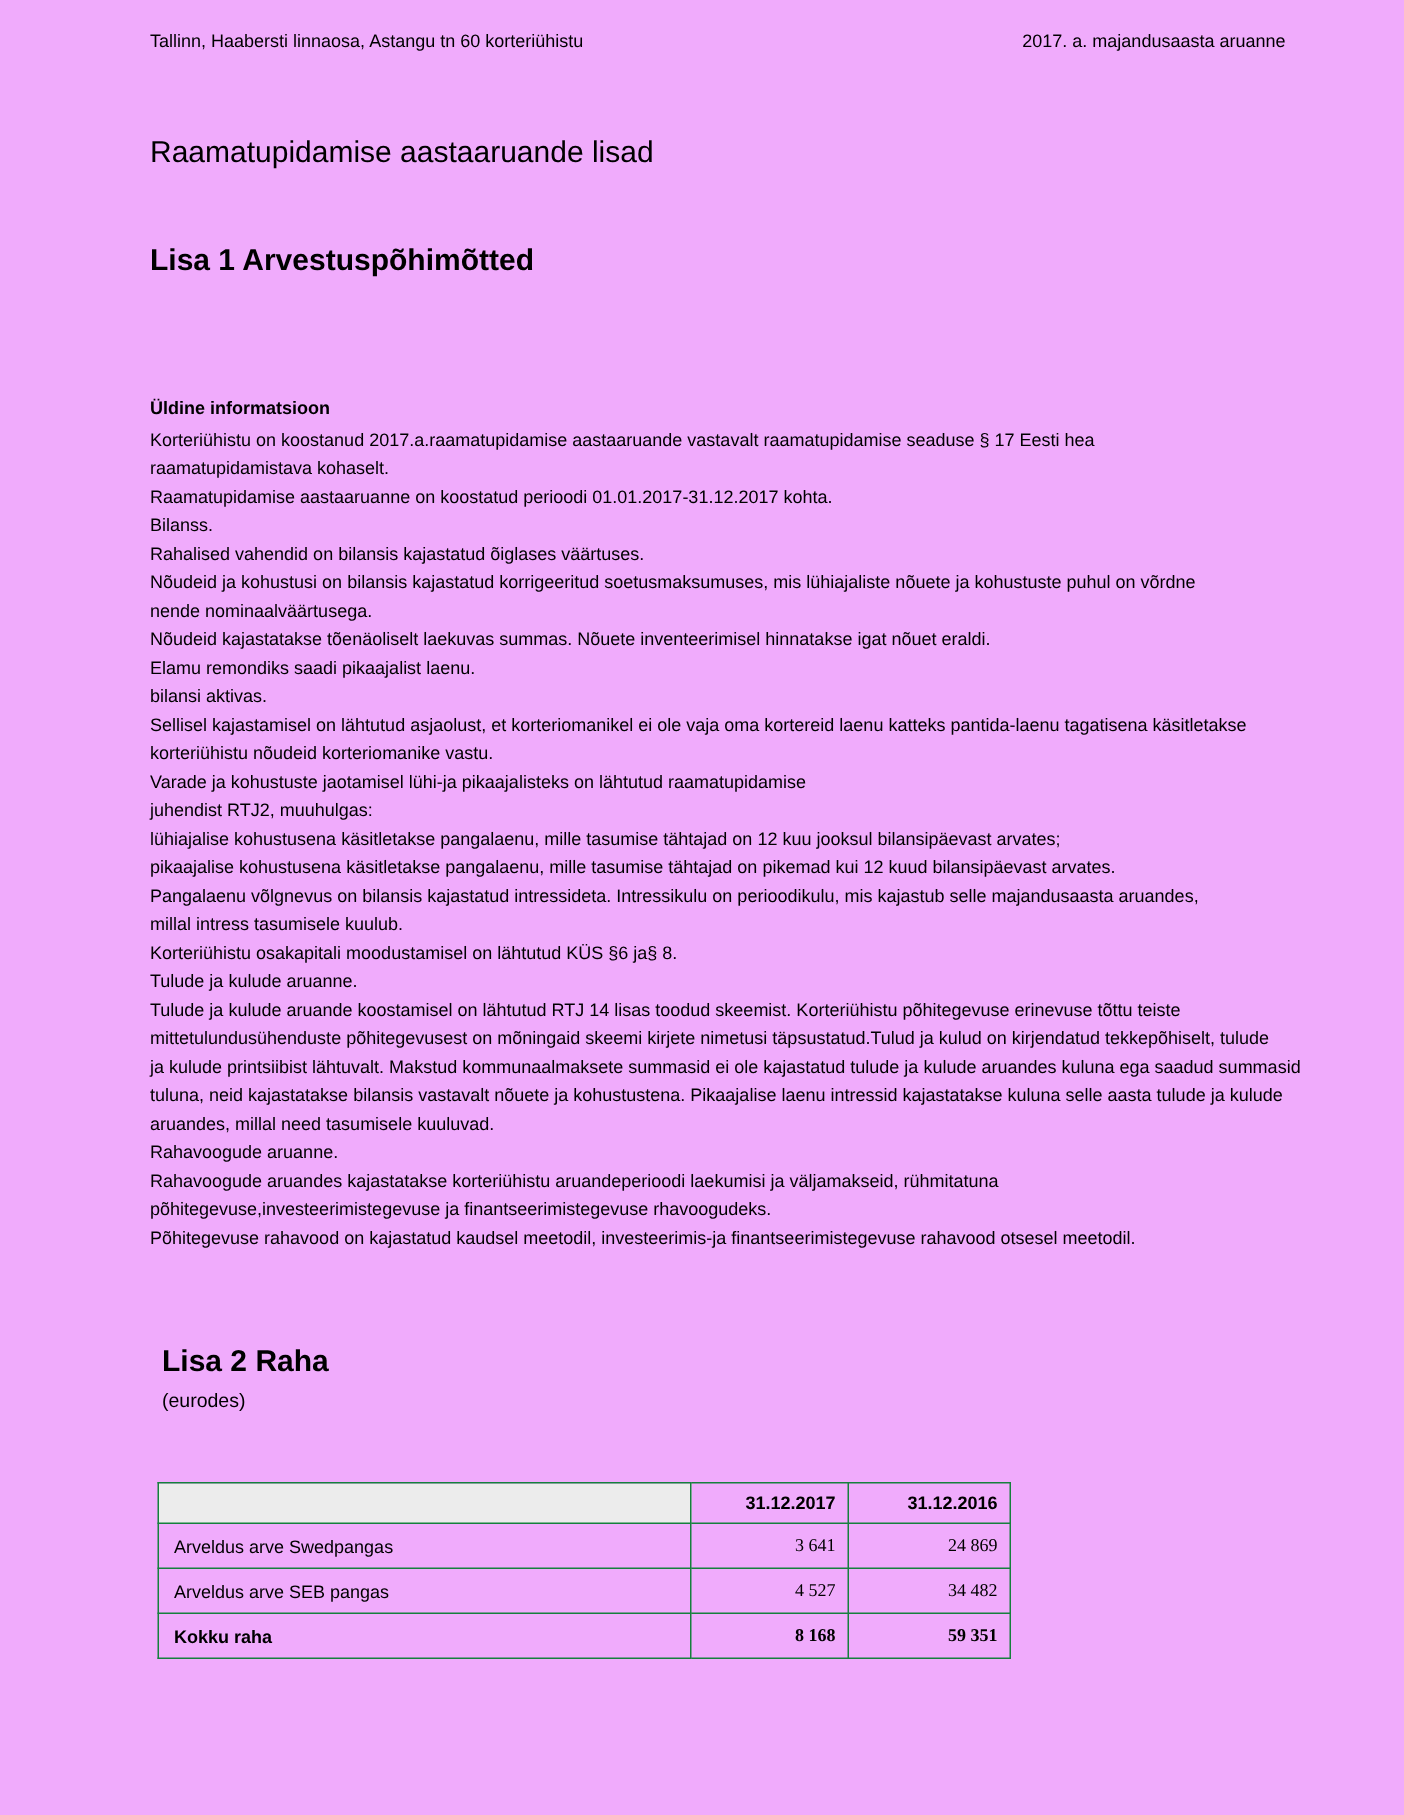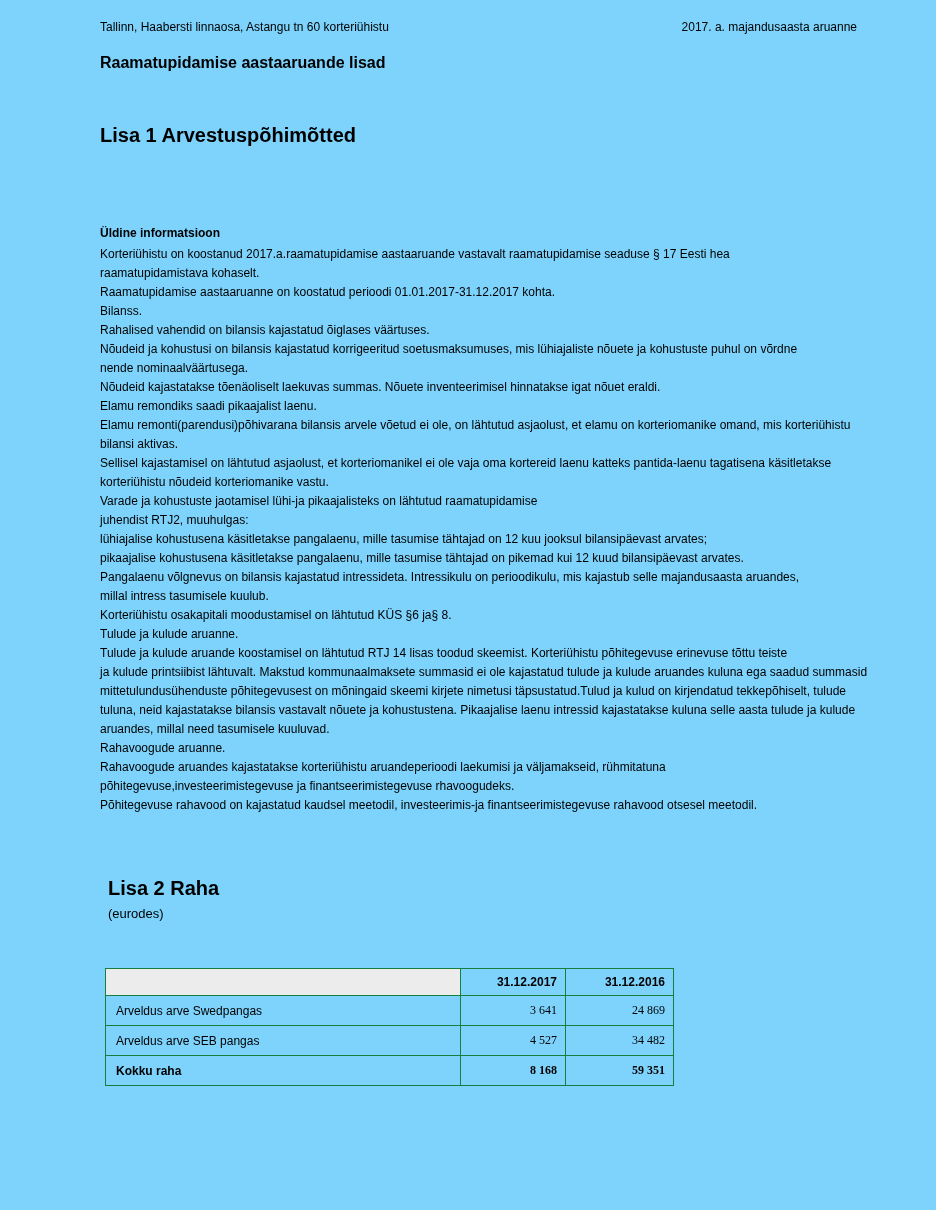--- a/index.html
+++ b/index.html
@@ -1,36 +1,36 @@
 <!DOCTYPE html>
 <html><head>
 <meta charset="utf-8">
 <style>
   * { margin: 0; padding: 0; box-sizing: border-box; }
   html, body { background: #ffffff; }
   .page {
     position: relative;
     width: 936px;
     height: 1210px;
-    background: #7dd3fc;
+    background: #f0abfc;
     font-family: "Liberation Sans", sans-serif;
     color: #000000;
     overflow: hidden;
   }
   .page-header {
     display: flex;
     justify-content: space-between;
     padding: 20px 79px 0 100px;
     font-size: 12px;
     line-height: 14px;
   }
   .main-title {
-    margin: 17px 0 0 100px;
-    font-size: 16px;
-    font-weight: bold;
+    margin: 56px 0 0 100px;
+    font-size: 20px;
+    font-weight: normal;
     line-height: 24px;
   }
   .note-title {
     margin: 48px 0 0 100px;
     font-size: 20px;
     font-weight: bold;
     line-height: 24px;
   }
   .section-heading {
     margin: 77px 0 0 100px;
@@ -104,35 +104,34 @@
   <div class="note-body">
       <div class="body-line">Korteriühistu on koostanud 2017.a.raamatupidamise aastaaruande vastavalt raamatupidamise seaduse § 17 Eesti hea</div>
       <div class="body-line">raamatupidamistava kohaselt.</div>
       <div class="body-line">Raamatupidamise aastaaruanne on koostatud perioodi 01.01.2017-31.12.2017 kohta.</div>
       <div class="body-line">Bilanss.</div>
       <div class="body-line">Rahalised vahendid on bilansis kajastatud õiglases väärtuses.</div>
       <div class="body-line">Nõudeid ja kohustusi on bilansis kajastatud korrigeeritud soetusmaksumuses, mis lühiajaliste nõuete ja kohustuste puhul on võrdne</div>
       <div class="body-line">nende nominaalväärtusega.</div>
       <div class="body-line">Nõudeid kajastatakse tõenäoliselt laekuvas summas. Nõuete inventeerimisel hinnatakse igat nõuet eraldi.</div>
       <div class="body-line">Elamu remondiks saadi pikaajalist laenu.</div>
-      <div class="body-line">Elamu remonti(parendusi)põhivarana bilansis arvele võetud ei ole, on lähtutud asjaolust, et elamu on korteriomanike omand, mis korteriühistu</div>
       <div class="body-line">bilansi aktivas.</div>
       <div class="body-line">Sellisel kajastamisel on lähtutud asjaolust, et korteriomanikel ei ole vaja oma kortereid laenu katteks pantida-laenu tagatisena käsitletakse</div>
       <div class="body-line">korteriühistu nõudeid korteriomanike vastu.</div>
       <div class="body-line">Varade ja kohustuste jaotamisel lühi-ja pikaajalisteks on lähtutud raamatupidamise</div>
       <div class="body-line">juhendist RTJ2, muuhulgas:</div>
       <div class="body-line">lühiajalise kohustusena käsitletakse pangalaenu, mille tasumise tähtajad on 12 kuu jooksul bilansipäevast arvates;</div>
       <div class="body-line">pikaajalise kohustusena käsitletakse pangalaenu, mille tasumise tähtajad on pikemad kui 12 kuud bilansipäevast arvates.</div>
       <div class="body-line">Pangalaenu võlgnevus on bilansis kajastatud intressideta. Intressikulu on perioodikulu, mis kajastub selle majandusaasta aruandes,</div>
       <div class="body-line">millal intress tasumisele kuulub.</div>
       <div class="body-line">Korteriühistu osakapitali moodustamisel on lähtutud KÜS §6 ja§ 8.</div>
       <div class="body-line">Tulude ja kulude aruanne.</div>
       <div class="body-line">Tulude ja kulude aruande koostamisel on lähtutud RTJ 14 lisas toodud skeemist. Korteriühistu põhitegevuse erinevuse tõttu teiste</div>
+      <div class="body-line">mittetulundusühenduste põhitegevusest on mõningaid skeemi kirjete nimetusi täpsustatud.Tulud ja kulud on kirjendatud tekkepõhiselt, tulude</div>
       <div class="body-line">ja kulude printsiibist lähtuvalt. Makstud kommunaalmaksete summasid ei ole kajastatud tulude ja kulude aruandes kuluna ega saadud summasid</div>
-      <div class="body-line">mittetulundusühenduste põhitegevusest on mõningaid skeemi kirjete nimetusi täpsustatud.Tulud ja kulud on kirjendatud tekkepõhiselt, tulude</div>
       <div class="body-line">tuluna, neid kajastatakse bilansis vastavalt nõuete ja kohustustena. Pikaajalise laenu intressid kajastatakse kuluna selle aasta tulude ja kulude</div>
       <div class="body-line">aruandes, millal need tasumisele kuuluvad.</div>
       <div class="body-line">Rahavoogude aruanne.</div>
       <div class="body-line">Rahavoogude aruandes kajastatakse korteriühistu aruandeperioodi laekumisi ja väljamakseid, rühmitatuna</div>
       <div class="body-line">põhitegevuse,investeerimistegevuse ja finantseerimistegevuse rhavoogudeks.</div>
       <div class="body-line">Põhitegevuse rahavood on kajastatud kaudsel meetodil, investeerimis-ja finantseerimistegevuse rahavood otsesel meetodil.</div>
     </div>
 
   <div class="note2-block">
     <h2 class="note2-title">Lisa 2 Raha</h2>

